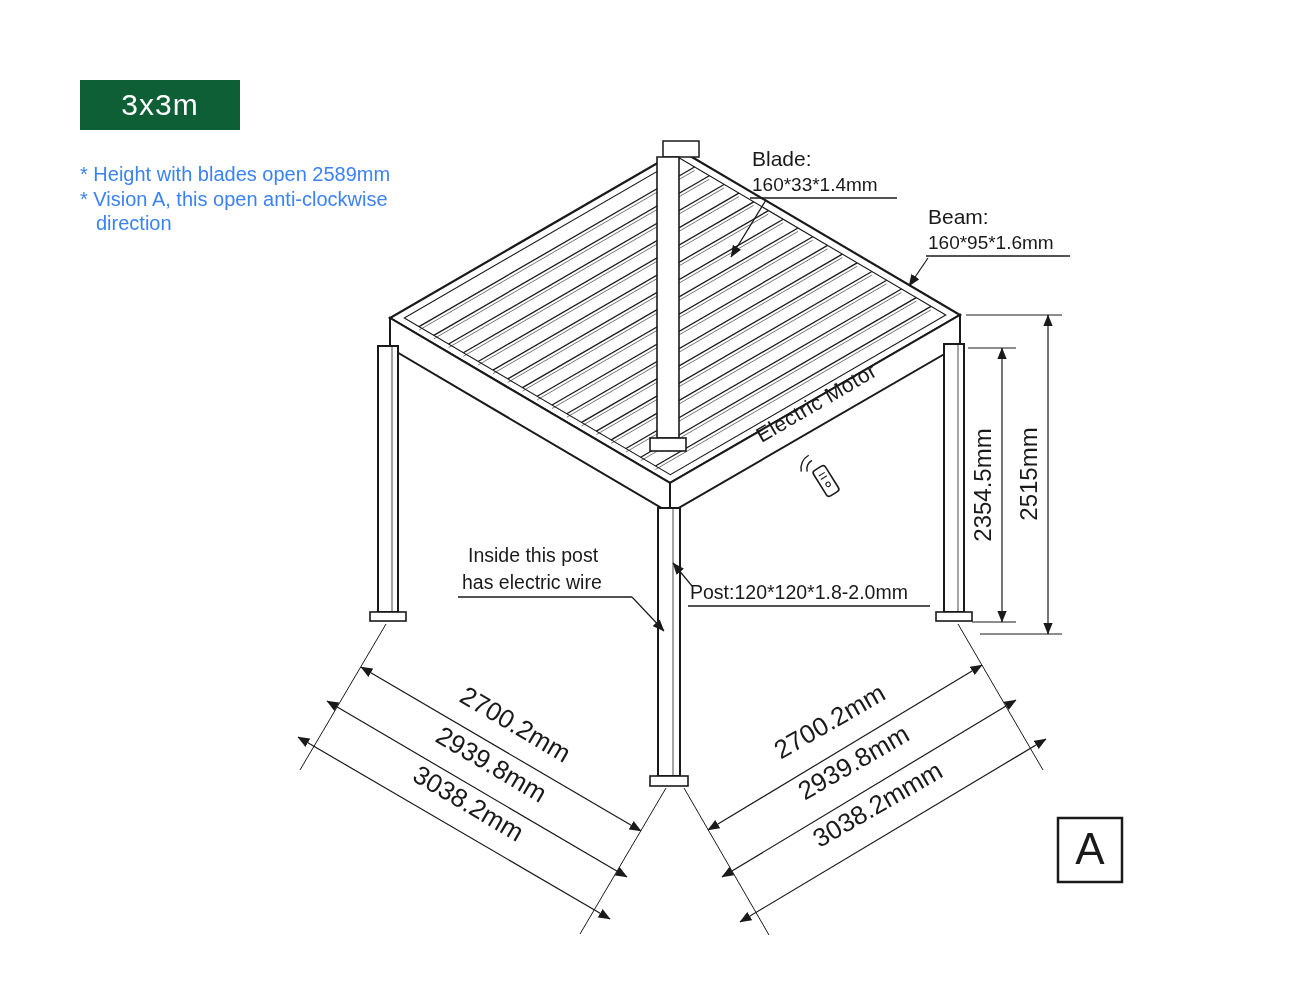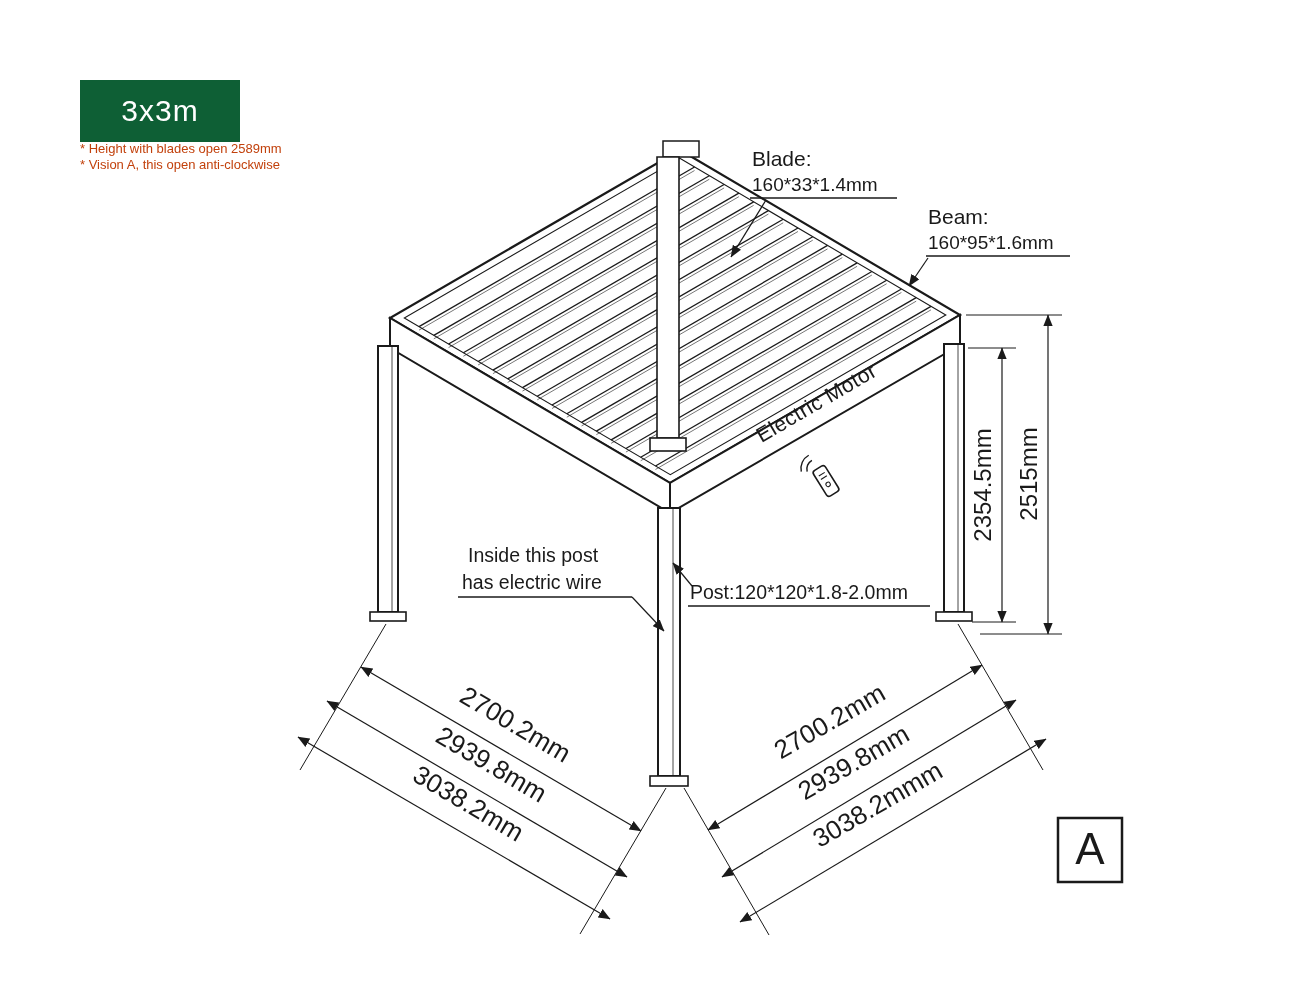--- a/index.html
+++ b/index.html
@@ -1,22 +1,22 @@
 <!DOCTYPE html>
 <html><head>
 <meta charset="utf-8">
 <style>
   html,body{margin:0;padding:0;background:#ffffff;}
   .stage{position:relative;width:1300px;height:1000px;background:#ffffff;overflow:hidden;
          font-family:"Liberation Sans",sans-serif;color:#1a1a1a;}
   .stage svg{position:absolute;left:0;top:0;}
-  .badge{position:absolute;left:80px;top:80px;width:160px;height:62px;
+  .badge{position:absolute;left:80px;top:80px;width:160px;height:50px;
          display:flex;align-items:center;justify-content:center;
          color:#ffffff;font-size:30px;letter-spacing:1px;}
-  .notes{position:absolute;left:80px;top:141px;font-size:13px;line-height:1.23;color:#c2410c;}
+  .notes{position:absolute;left:80px;top:162px;font-size:20px;line-height:1.23;color:#3b82f6;}
   .notes .indent{padding-left:16px;}
   svg text{font-family:"Liberation Sans",sans-serif;fill:#1a1a1a;stroke:none;}
   .ln{stroke:#1a1a1a;}
 </style>
 </head>
 <body>
 
 <div class="stage">
 
   <svg width="1300" height="1000" viewBox="0 0 1300 1000">
@@ -169,14 +169,15 @@
     <g>
       <rect x="1058" y="818" width="64" height="64" fill="#ffffff" stroke="#1a1a1a" stroke-width="2.5"></rect>
       <text x="1090" y="864" text-anchor="middle" font-size="44">A</text>
     </g>
   </svg>
 
   <div class="badge" style="background: rgb(14, 95, 53);">3x3m</div>
   <div class="notes">
     <div>* Height with blades open 2589mm</div>
     <div>* Vision A, this open anti-clockwise</div>
+    <div class="indent">direction</div>
   </div>
 </div>
 
 </body></html>

